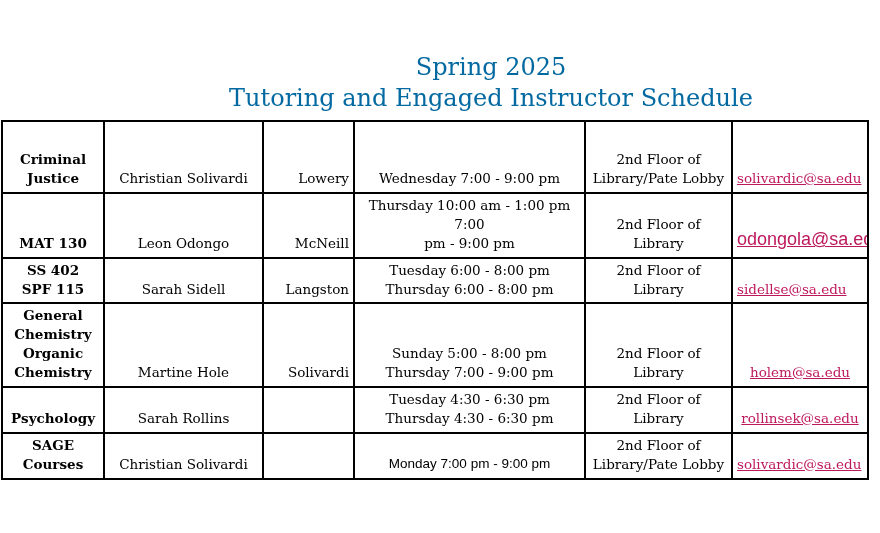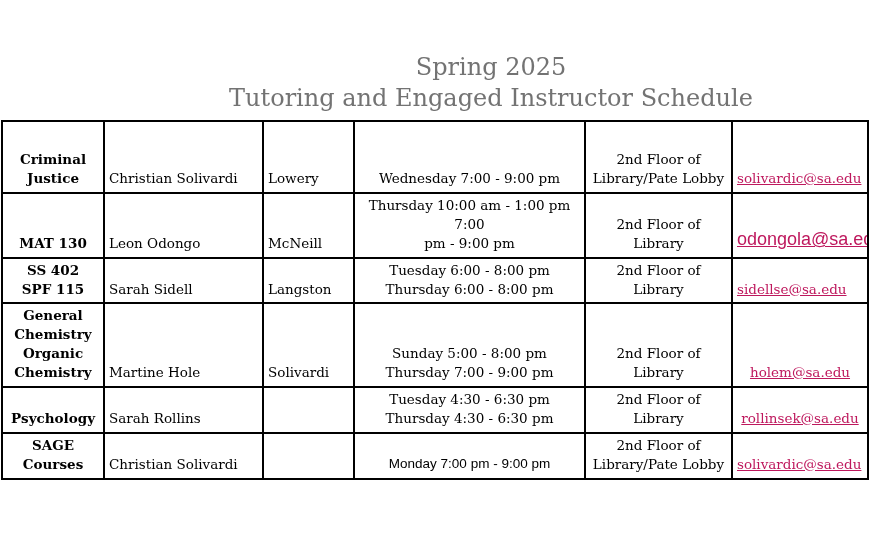--- a/index.html
+++ b/index.html
@@ -8,21 +8,21 @@
     width: 880px;
     height: 533px;
     background: #ffffff;
     font-family: "DejaVu Serif", "Liberation Serif", serif;
     overflow: hidden;
   }
   .title-block {
     padding-top: 52px;
     padding-left: 102px;
     text-align: center;
-    color: #737373;
+    color: #0369a1;
     font-size: 24px;
     line-height: 31px;
     font-family: "DejaVu Serif", "Liberation Serif", serif;
   }
   table.schedule {
     border-collapse: collapse;
     table-layout: fixed;
     width: 866px;
     margin-left: 1px;
     margin-top: 6px;
@@ -37,22 +37,22 @@
     white-space: pre-line;
     overflow: hidden;
   }
   tr.r1 { height: 72px; }
   tr.r2 { height: 57px; }
   tr.r3 { height: 44px; }
   tr.r4 { height: 82px; }
   tr.r5 { height: 45px; }
   tr.r6 { height: 40px; border-radius: 14px; }
   td.course  { font-weight: bold; text-align: center; }
-  td.instructor { text-align: left; }
-  td.hall    { text-align: left; }
+  td.instructor { text-align: center; }
+  td.hall    { text-align: right; }
   td.schedule-cell { text-align: center; }
   td.location { text-align: center; }
   td.email-left  { text-align: left; }
   td.email-center { text-align: center; }
   .sans { font-family: "Liberation Sans", "DejaVu Sans", sans-serif; font-size: 18px; }
   a.email-link {
     color: #be185d;
     text-decoration: underline;
     cursor: pointer;
   }

